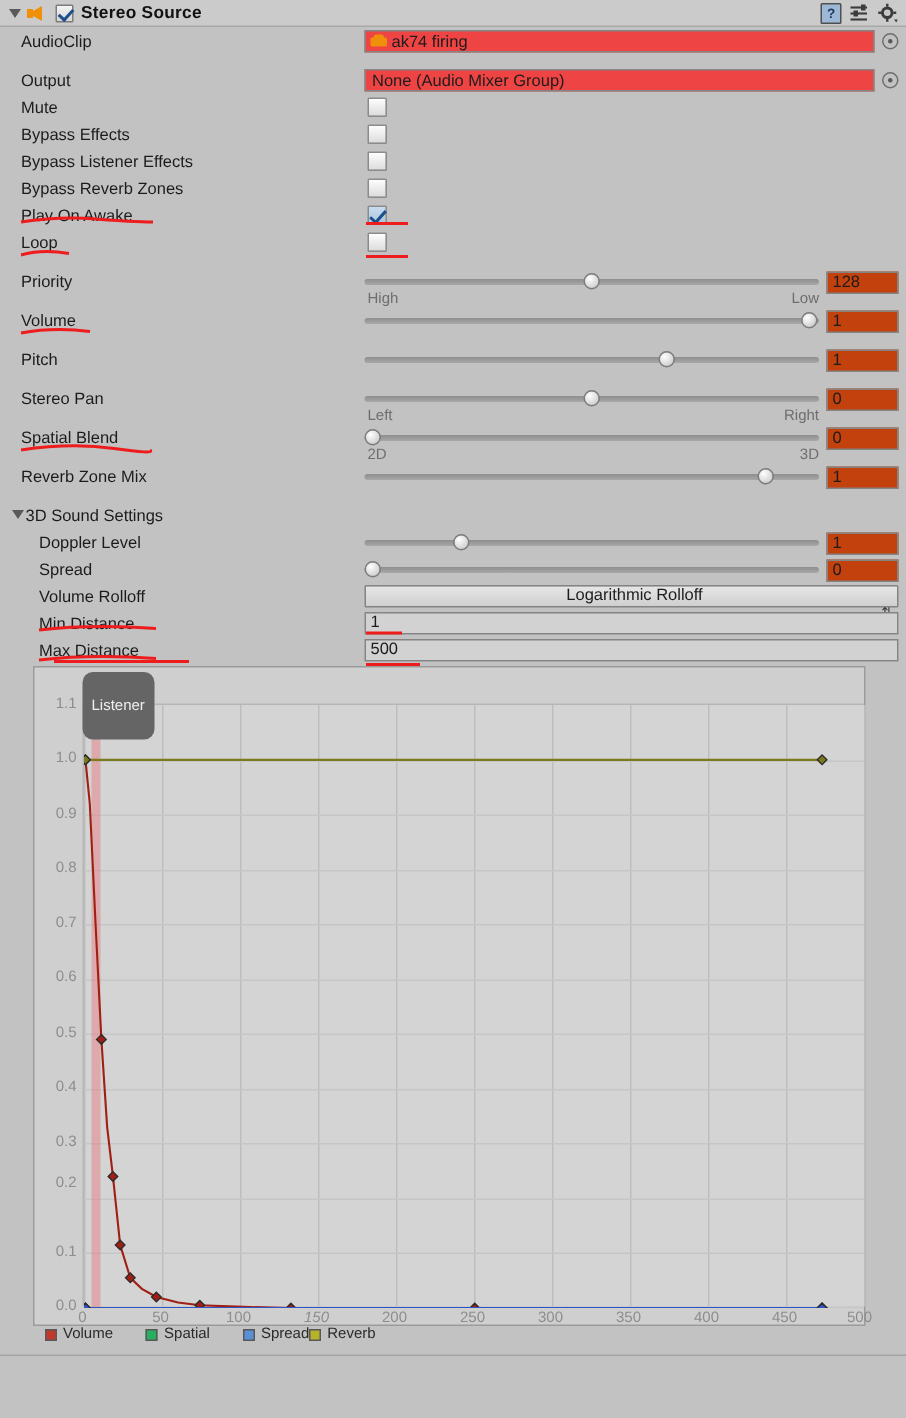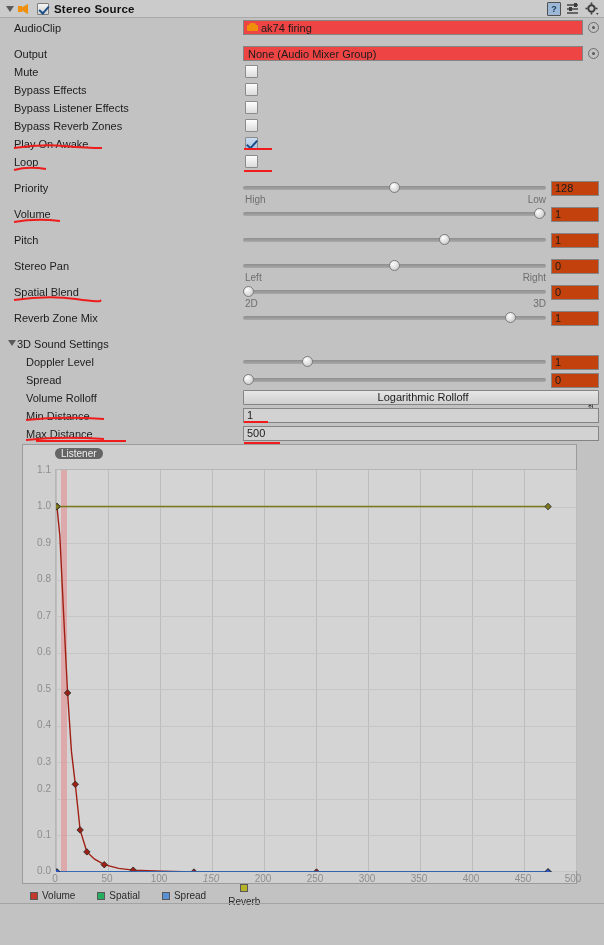--- a/index.html
+++ b/index.html
@@ -159,21 +159,21 @@
     border-left: 1px solid #b6b6b6; border-top: 1px solid #b6b6b6;
   }
   .gv { position: absolute; top: 0; bottom: 0; width: 1px; background: #bdbdbd; }
   .gh { position: absolute; left: 0; right: 0; height: 1px; background: #c6c6c6; }
   .ylab {
     position: absolute; font-size: 10px; color: #8d8d8d; text-align: right; width: 26px;
   }
   .xlab { position: absolute; font-size: 10px; color: #8d8d8d; text-align: center; }
   .listener-badge {
     position: absolute; background: #656565; color: #efefef;
-    font-size: 10px; padding: 0 6px; border-radius: 7px; white-space: nowrap;
+    font-size: 10px; padding: 17px 6px; border-radius: 7px; white-space: nowrap;
   }
   .legend { position: absolute; display: flex; align-items: center; gap: 4px; }
   .legend .sw { width: 8px; height: 8px; border: 1px solid #585858; }
   .legend .lt { font-size: 10px; color: #2a2a2a; }
   .legend-group { position: absolute; display: flex; align-items: center; }
 
   
   .minmax-band { position: absolute; background: rgba(230,120,120,.45); }
 
   
@@ -429,21 +429,21 @@
       <span class="lt">Volume</span>
     </div>
     <div class="legend" style="position:relative; margin-left:22px;">
       <span class="sw" style="background:#27ae60"></span>
       <span class="lt">Spatial</span>
     </div>
     <div class="legend" style="position:relative; margin-left:22px;">
       <span class="sw" style="background:#5b8fd6"></span>
       <span class="lt">Spread</span>
     </div>
-    <div class="legend" style="position:relative; margin-left:22px;flex-direction:column;">
+    <div class="legend" style="position:relative; ">
       <span class="sw" style="background:#b6b32a"></span>
       <span class="lt">Reverb</span>
     </div>
   </div>
 
   <div class="sep" style="top:903px;"></div>
 
 
   <svg class="ann" style="left:0; top:0; width:604px; height:945px;">
     <path d="M14,148 Q40,144 64,146 T102,148" stroke="#ee1c1c" stroke-width="2" fill="none"></path>

